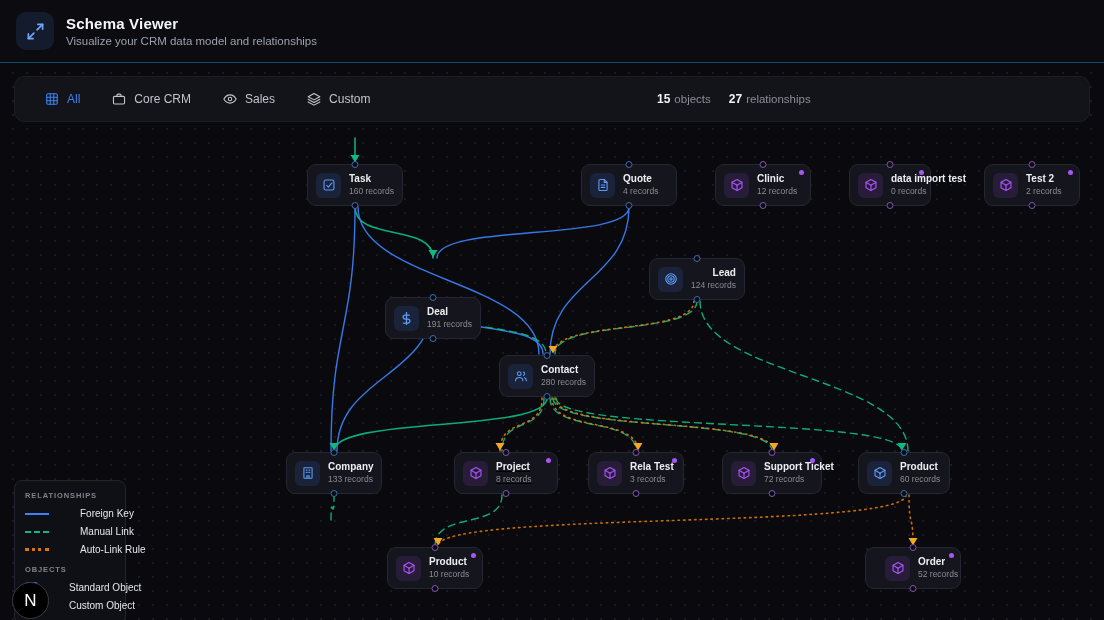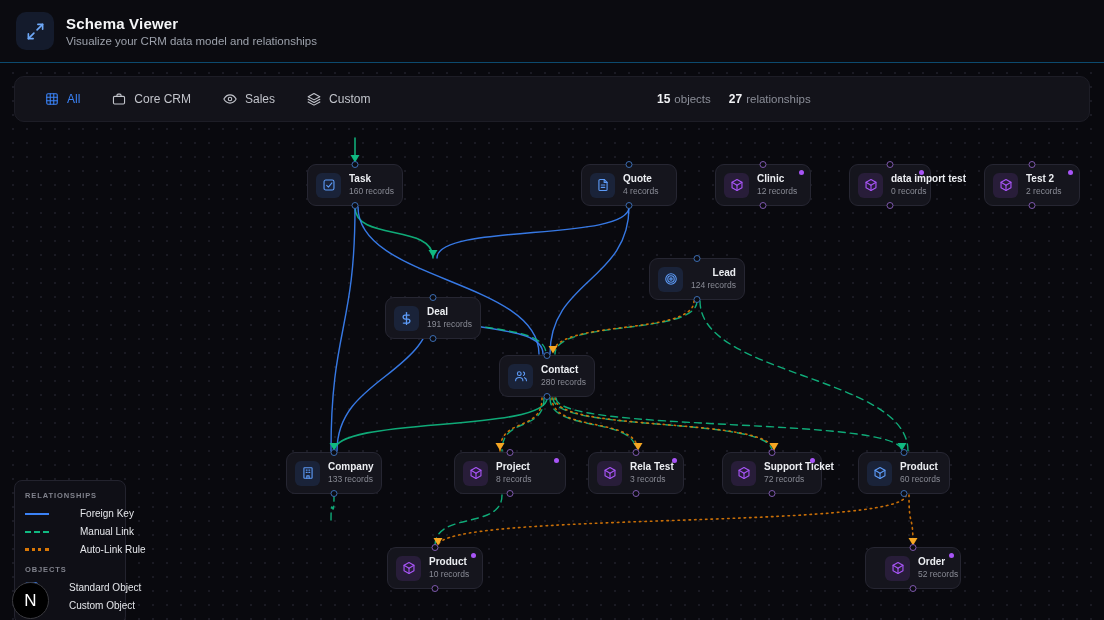--- a/index.html
+++ b/index.html
@@ -239,21 +239,21 @@
           <path d="M10 21v-4h4v4"></path>
         </svg>
       </span>
       <span>
         <div class="ntitle">Company</div>
         <div class="nrecords">133 records</div>
       </span>
       <span class="port top"></span>
       <span class="port bottom"></span>
     </div>
-    <div class="node custom" style="left: 454px; top: 452px; width: 112px;">
+    <div class="node custom" style="left: 454px; top: 452px; width: 104px; text-decoration: underline;">
       <span class="nicon">
         <svg width="14" height="14" viewBox="0 0 24 24" fill="none" stroke="currentColor" stroke-width="1.9" stroke-linecap="round" stroke-linejoin="round">
           <path d="M12 2.5l8.5 4.9v9.2L12 21.5l-8.5-4.9V7.4z"></path>
           <polyline points="3.5 7.4 12 12.3 20.5 7.4"></polyline>
           <line x1="12" y1="12.3" x2="12" y2="21.5"></line>
         </svg>
       </span>
       <span>
         <div class="ntitle">Project</div>
         <div class="nrecords">8 records</div>

